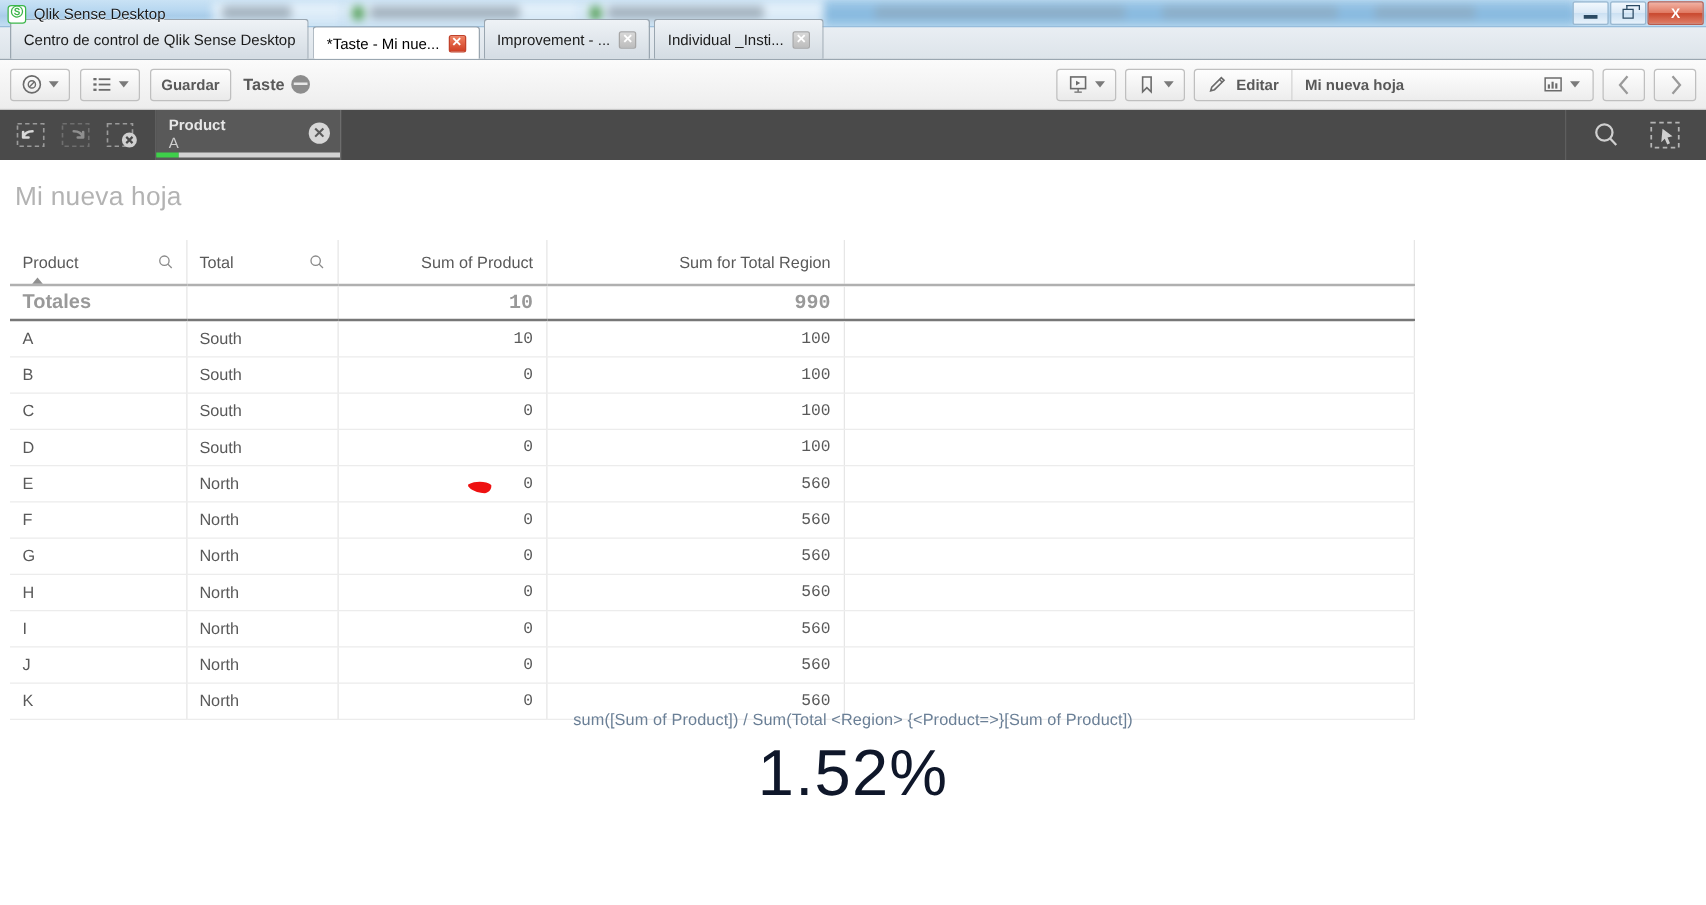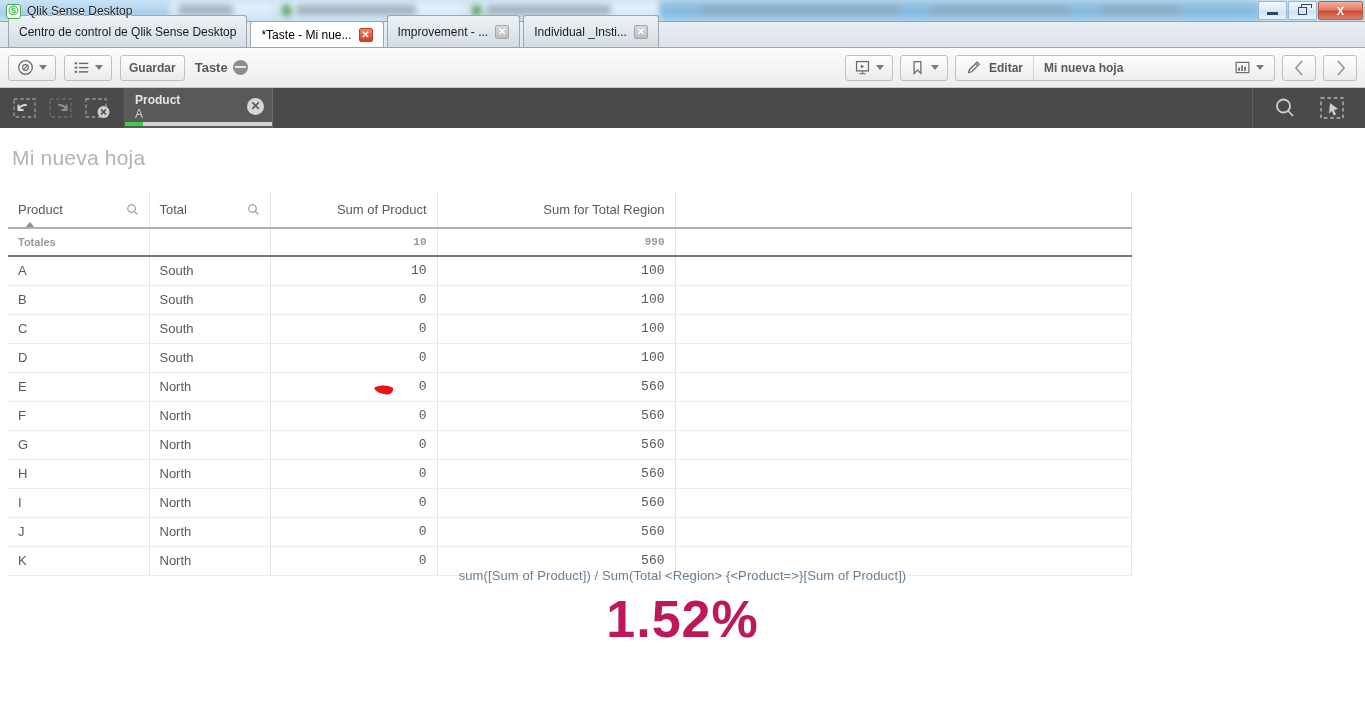--- a/index.html
+++ b/index.html
@@ -282,21 +282,21 @@
   table.qtable thead th.num .hwrap { justify-content: flex-end; }
   .sortmark {
     position: absolute;
     left: 17px; bottom: -1px;
     width: 0; height: 0;
     border-left: 5px solid transparent;
     border-right: 5px solid transparent;
     border-bottom: 6px solid #8f8f8f;
   }
   tr.totals td {
-    font-size: 11px; font-weight: bold; color: #999999;
+    font-size: 16px; font-weight: bold; color: #999999;
     height: 28px;
     border-bottom: 2px solid #777777;
   }
   tbody tr.data td { border-bottom: 1px solid #ececec; }
   td.num, th.num { text-align: right; font-family: Liberation Mono, monospace; font-size: 12px; }
   td.dim { text-align: left; }
   th.num { font-family: "Liberation Sans", sans-serif; font-size: 13px; }
   td.blank { border-right: none; }
   th.blank { border-right: none; }
   .searchglyph { color: #8a8a8a; flex: 0 0 auto; }
@@ -310,22 +310,22 @@
     position: absolute;
     left: 0; right: 0; top: 440px;
     text-align: center;
   }
   .kpi-formula {
     font-size: 13px; color: #6a7f96;
     letter-spacing: .1px;
   }
   .kpi-value {
     margin-top: 6px;
-    font-size: 52px; color: #be185d;
-    font-weight: bold;
+    font-size: 52px; color: #0f172a;
+    font-weight: normal;
     letter-spacing: 1px;
   }
 </style>
 </head>
 <body>
 
 <div class="titlebar">
   <div class="tb-blur">
     <div class="bseg" style="left:170px;width:105px;"></div>
     <div class="btxt" style="left:178px;width:55px;"></div>

